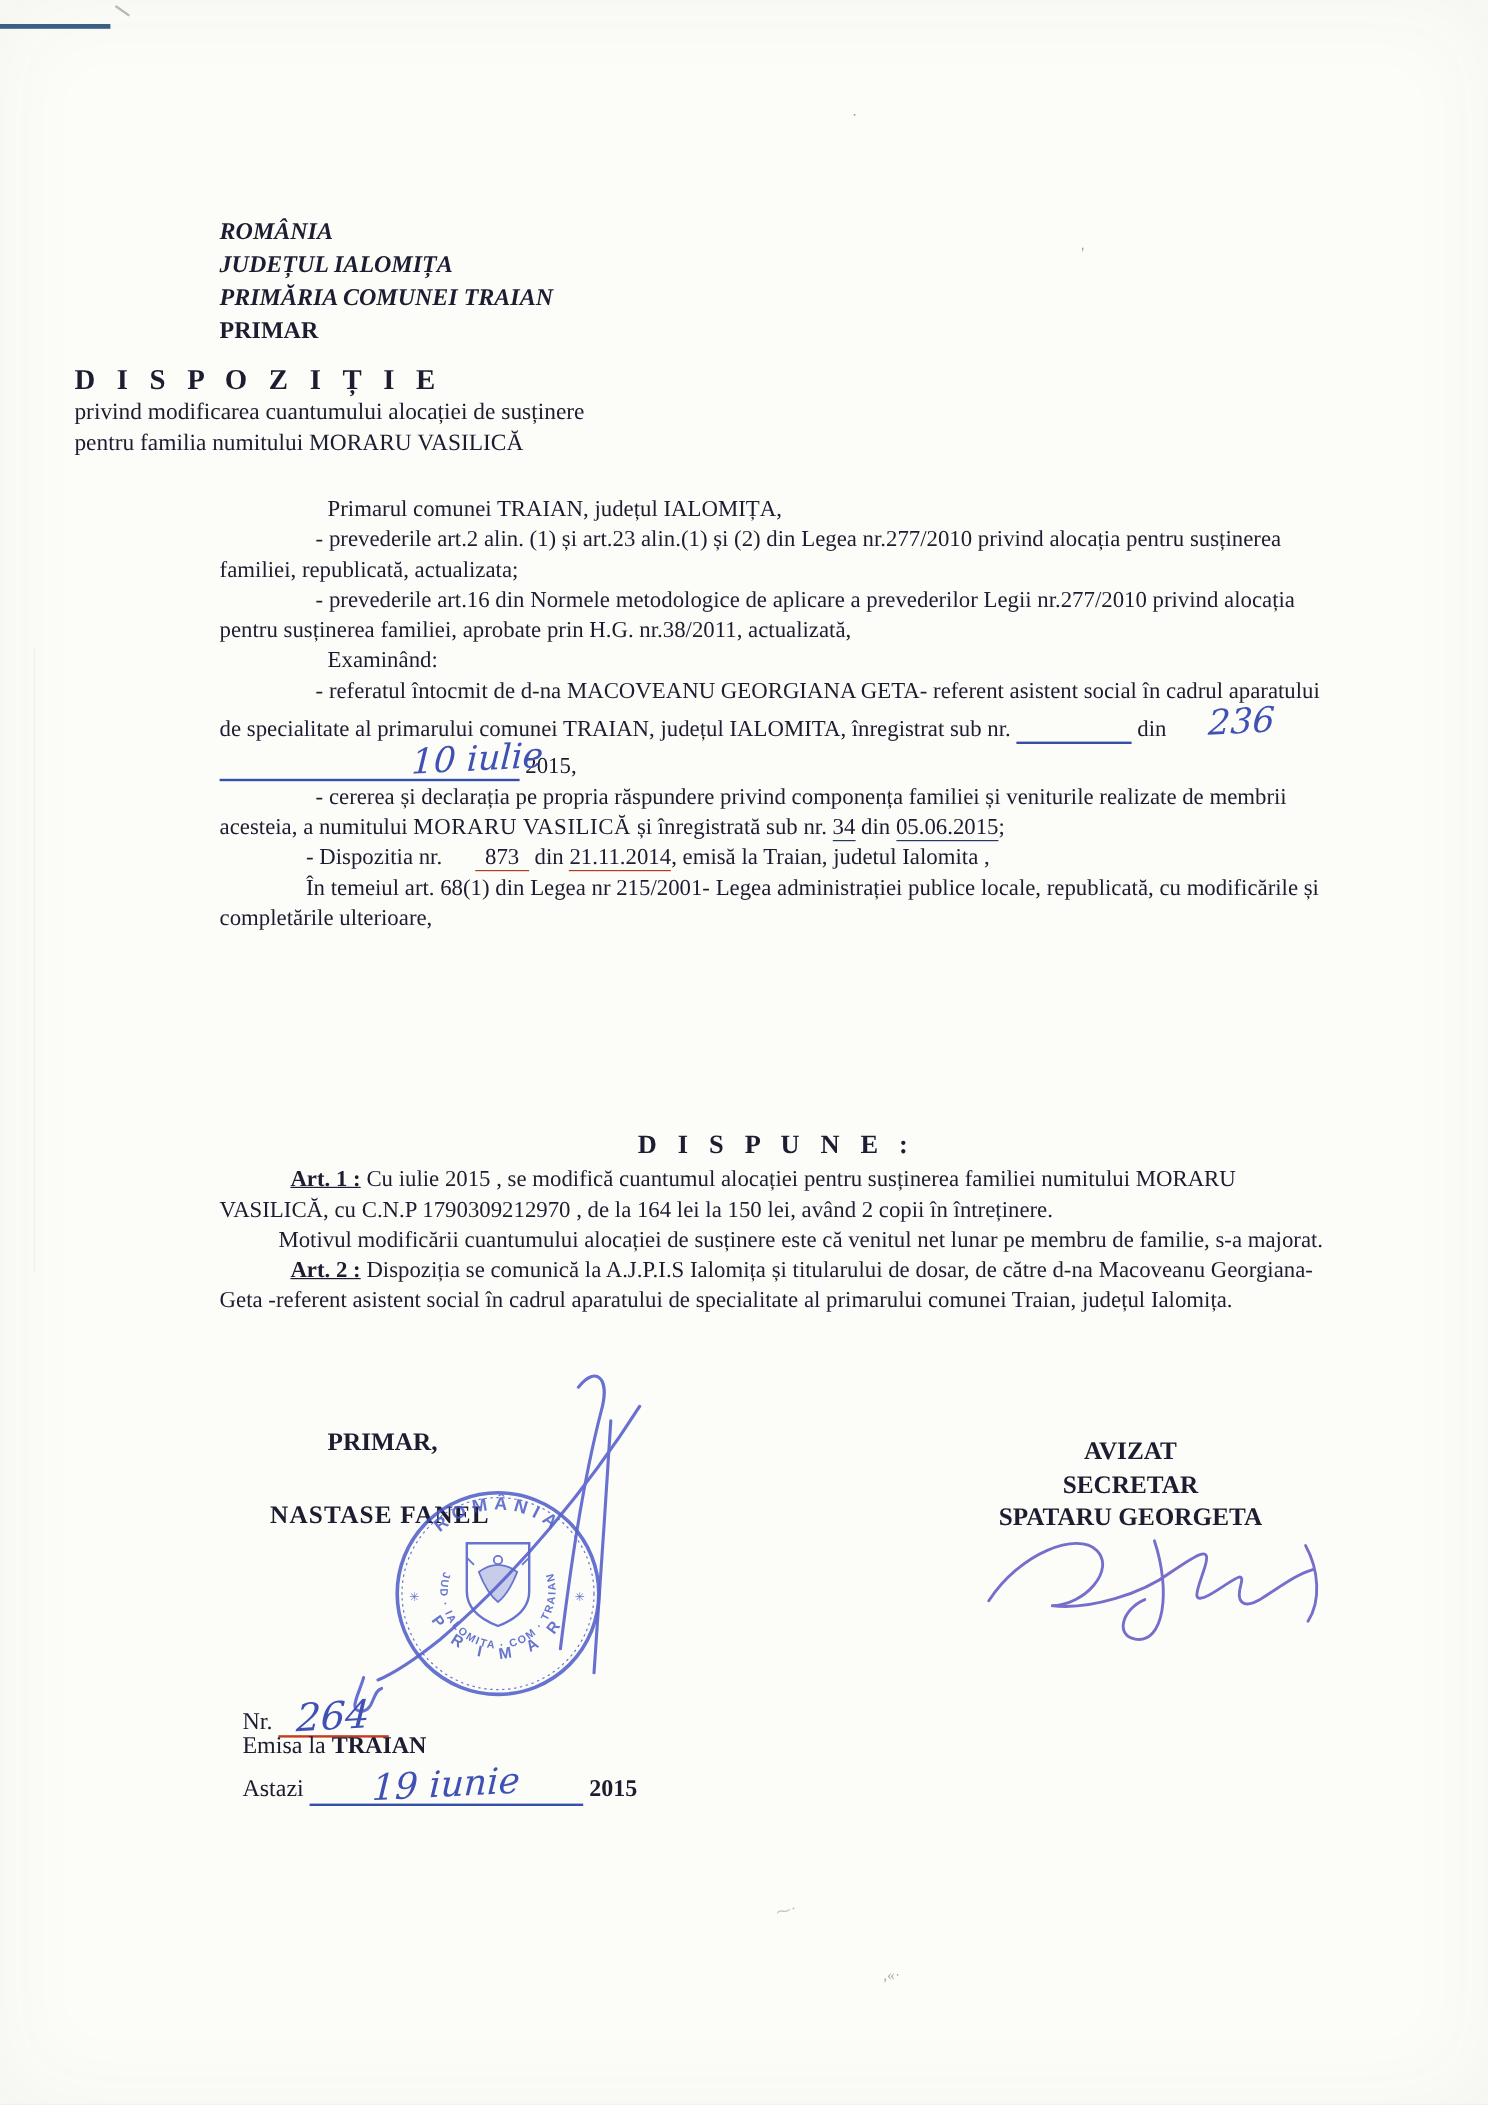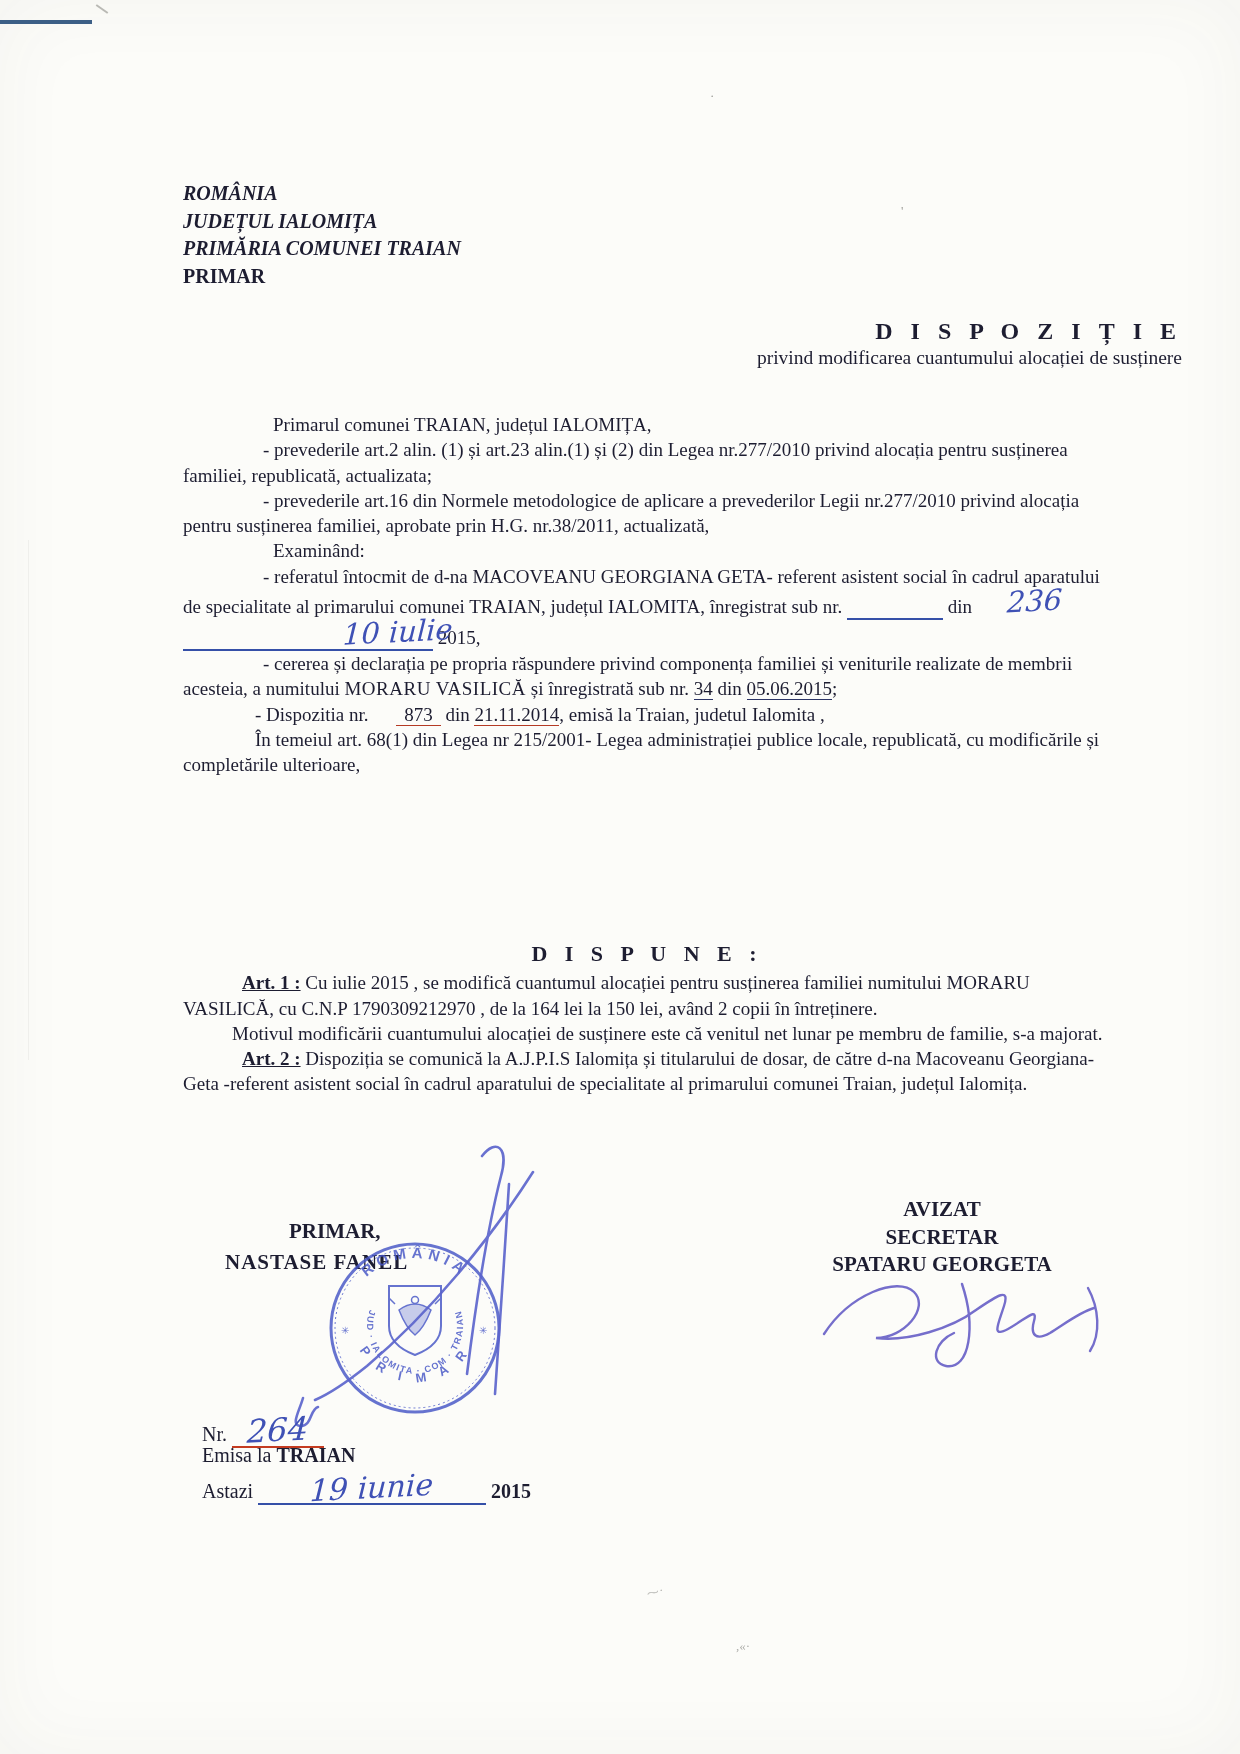--- a/index.html
+++ b/index.html
@@ -7,21 +7,21 @@
     position:relative;width:1240px;height:1754px;margin:0 auto;
     background:#fcfcf9;overflow:hidden;
     font-family:"Liberation Serif",serif;color:#1d1d31;
     box-shadow:inset 0 0 80px rgba(60,60,50,0.045);
   }
   .abs{position:absolute;}
   
   #letterhead{left:183px;top:180px;font-size:20px;font-weight:bold;line-height:27.5px;}
   #letterhead .it{font-style:italic;}
   
-  #titleblock{left:62px;top:318px;width:1120px;text-align:right;}
+  #titleblock{left:62px;top:304px;width:1120px;text-align:left;}
   #doc-title{font-size:24px;font-weight:bold;letter-spacing:6px;}
   .subtitle{font-size:19.5px;line-height:26px;}
   
   .bodyblock{left:183px;width:928px;font-size:19px;line-height:25.3px;}
   #body1{top:412px;}
   #body2{top:941px;}
   .bodyblock p{margin:0;}
   .ind90{text-indent:90px;} .ind95{text-indent:95px;} .ind80{text-indent:80px;}
   .ind72{text-indent:72px;} .ind59{text-indent:59px;} .ind49{text-indent:49px;}
   #dispune-heading{text-align:center;font-size:22px;font-weight:bold;letter-spacing:6px;margin-bottom:4px;}
@@ -59,20 +59,21 @@
   <div class="abs" id="letterhead">
     <div class="it">ROMÂNIA</div>
     <div class="it">JUDEȚUL IALOMIȚA</div>
     <div class="it">PRIMĂRIA COMUNEI TRAIAN</div>
     <div>PRIMAR</div>
   </div>
 
   <div class="abs" id="titleblock">
     <div id="doc-title">D I S P O Z I Ț I E</div>
     <div class="subtitle">privind modificarea cuantumului alocației de susținere</div>
+    <div class="subtitle">pentru familia numitului MORARU VASILICĂ</div>
   </div>
 
   <div class="abs bodyblock" id="body1">
     <p class="ind90">Primarul comunei TRAIAN, județul IALOMIȚA,</p>
     <p class="ind80">- prevederile art.2 alin. (1) și art.23 alin.(1) și (2) din Legea nr.277/2010 privind alocația pentru susținerea familiei, republicată, actualizata;</p>
     <p class="ind80">- prevederile art.16 din Normele metodologice de aplicare a prevederilor Legii nr.277/2010 privind alocația pentru susținerea familiei, aprobate prin H.G. nr.38/2011, actualizată,</p>
     <p class="ind90">Examinând:</p>
     <p class="ind80">
       <span>-  referatul întocmit de d-na MACOVEANU GEORGIANA GETA- referent asistent social în cadrul aparatului de specialitate al primarului comunei TRAIAN, județul IALOMITA, înregistrat sub</span>
       <span>nr.</span>
@@ -102,21 +103,21 @@
     <div id="dispune-heading">D I S P U N E :</div>
     <p class="ind59">
       <span class="art-label">Art. 1 :</span><span> Cu iulie 2015 , se modifică cuantumul alocației pentru susținerea familiei numitului MORARU VASILICĂ, cu C.N.P 1790309212970 , de la 164  lei la 150  lei, având  2 copii  în întreținere.</span>
     </p>
     <p class="ind49">Motivul modificării cuantumului alocației de susținere este că venitul net lunar pe membru de familie, s-a majorat.</p>
     <p class="ind59">
       <span class="art-label">Art. 2 :</span><span> Dispoziția  se comunică la A.J.P.I.S Ialomița și titularului de dosar, de către d-na Macoveanu Georgiana-Geta -referent asistent social în cadrul aparatului de specialitate al primarului comunei Traian, județul Ialomița.</span>
     </p>
   </div>
 
-  <div class="abs sigtext" style="left:273px;top:1219px;margin-left:16px;">PRIMAR,</div>
+  <div class="abs sigtext" style="left:273px;top:1189px;">PRIMAR,</div>
   <div class="abs sigtext" style="left:225px;top:1250px;letter-spacing:1px;">NASTASE FANEL</div>
 
   <div class="abs" id="sig-right">
     <div>AVIZAT</div>
     <div>SECRETAR</div>
     <div>SPATARU GEORGETA</div>
   </div>
 
   <svg class="abs" style="left:325px;top:1238px;opacity:.82;" width="180" height="180" viewBox="0 0 180 180">
     <g stroke="#4656c6" fill="none" stroke-width="3">

